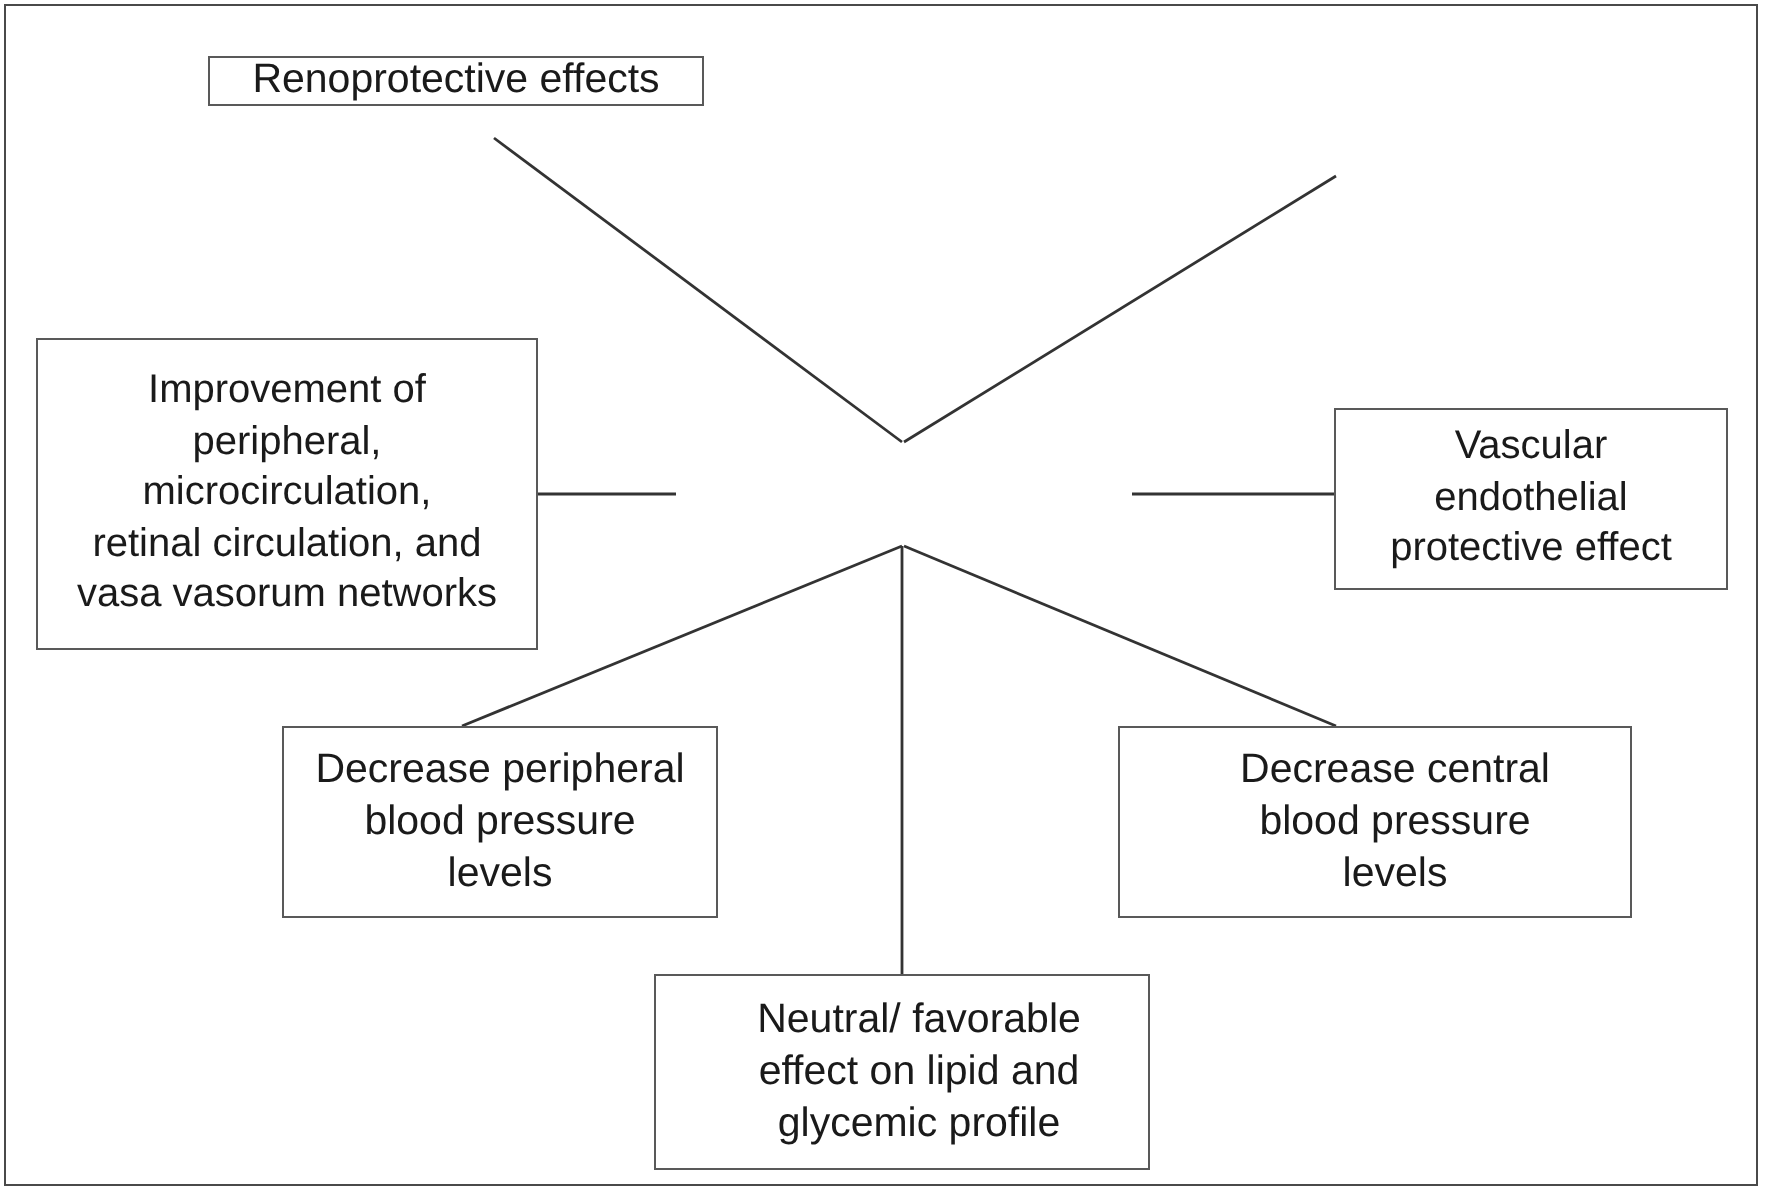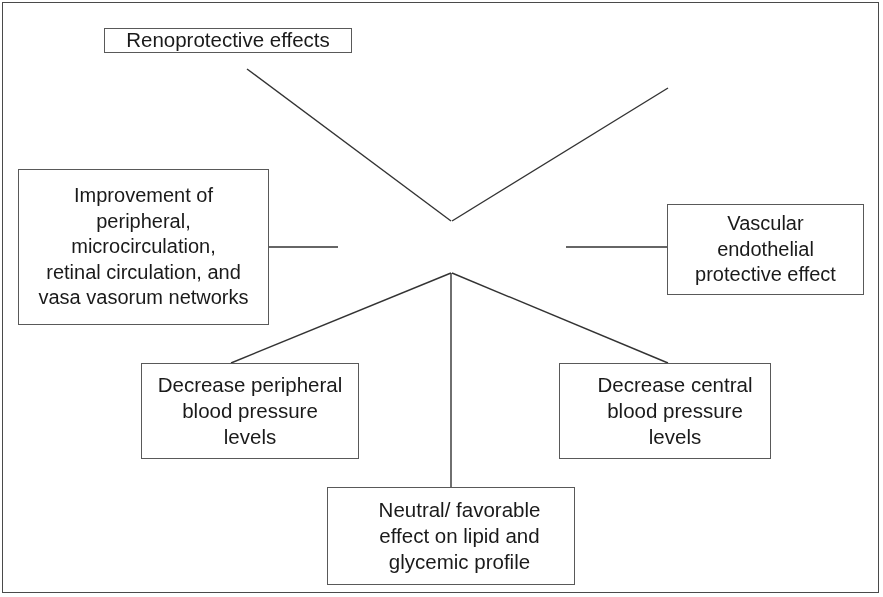--- a/index.html
+++ b/index.html
@@ -96,21 +96,21 @@
     top: 363px;
     width: 218px;
     height: 96px;
     font-size: 20.5px;
     line-height: 1.28;
     margin-left: 21px;
   }
   #node-central {
     left: 559px;
     top: 363px;
-    width: 212px;
+    width: 257px;
     height: 96px;
     font-size: 20.5px;
     line-height: 1.28;
     padding-left: 20px;
   }
   #node-lipid {
     left: 327px;
     top: 487px;
     width: 248px;
     height: 98px;

